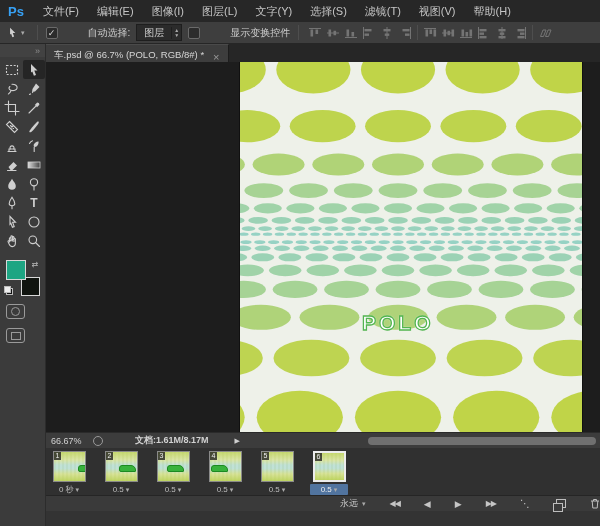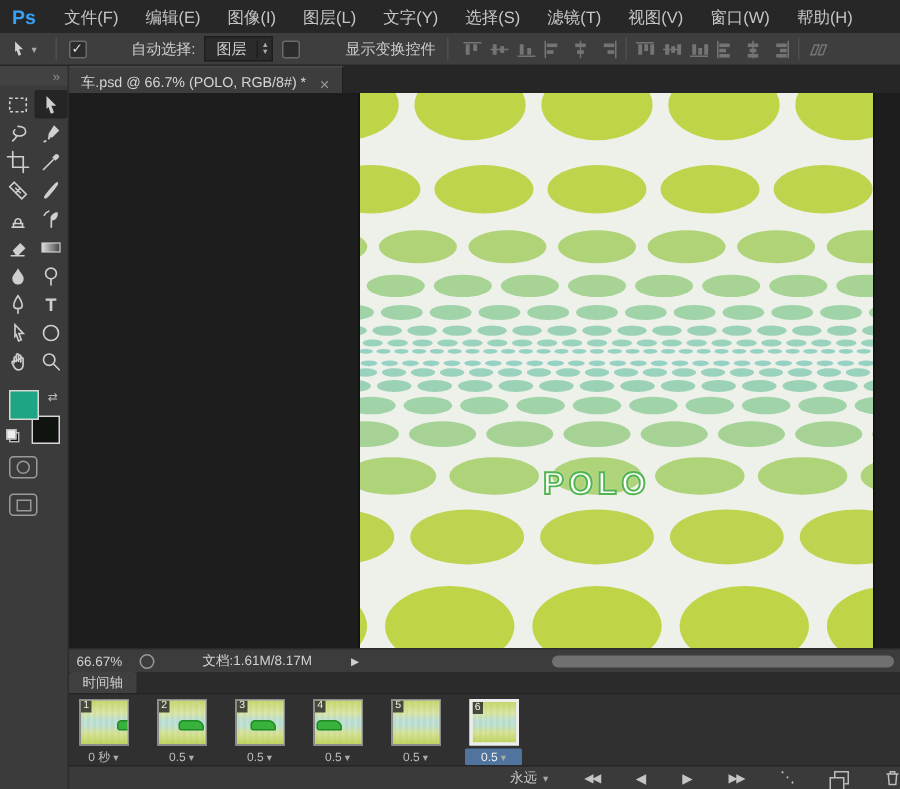--- a/index.html
+++ b/index.html
@@ -58,21 +58,21 @@
   .image{position:absolute;left:194px;top:0;width:342px;height:370px;background:#eef1e9;
          box-shadow:0 0 0 1px #101010;}
   .polo{position:absolute;left:122px;top:249px;font-size:21px;font-weight:bold;letter-spacing:3px;
         color:#ffffff;-webkit-text-stroke:1.3px #53b551;text-shadow:0 0 2px rgba(255,255,255,.9);}
   
   .statusbar{position:absolute;top:432px;left:46px;right:0;height:16px;background:#3c3c3c;
              border-top:1px solid #2a2a2a;display:flex;align-items:center;font-size:9px;
              color:#d2d2d2;box-sizing:border-box;}
   .statusbar .zoomval{padding-left:5px;width:38px;}
   .statusicon{width:8px;height:8px;border:1px solid #999;border-radius:50%;margin:0 4px;flex:none;}
-  .statusbar .docinfo{margin-left:28px;}
+  .statusbar .docinfo{margin-left:28px;font-weight:bold;}
   .statusbar .flyout{margin-left:26px;font-size:7px;color:#cfcfcf;}
   .hscroll{position:absolute;left:322px;right:4px;top:4px;height:8px;background:#707070;border-radius:4px;}
   
   .timeline{position:absolute;top:448px;left:46px;right:0;bottom:0;background:#333333;}
   .tl-tabrow{height:14px;background:#2b2b2b;display:flex;border-bottom:1px solid #242424;}
   .tl-tab{background:#404040;padding:0 9px;font-size:9px;color:#cccccc;display:flex;
           align-items:center;border-radius:2px 2px 0 0;}
   .frames{height:47px;display:flex;gap:14px;padding:3px 0 0 4px;background:#303030;box-sizing:border-box;}
   .frame{width:38px;flex:none;}
   .thumb{width:33px;height:31px;border:1px solid #8a8a8a;position:relative;overflow:hidden;
@@ -106,21 +106,20 @@
 <div class="menubar">
   <span class="pslogo">Ps</span>
   <span class="menu-item">文件(F)</span>
   <span class="menu-item">编辑(E)</span>
   <span class="menu-item">图像(I)</span>
   <span class="menu-item">图层(L)</span>
   <span class="menu-item">文字(Y)</span>
   <span class="menu-item">选择(S)</span>
   <span class="menu-item">滤镜(T)</span>
   <span class="menu-item">视图(V)</span>
-  <span class="menu-item">窗口(W)</span>
   <span class="menu-item">帮助(H)</span>
 </div>
 
 <div class="optionsbar">
   <span class="toolpreset">
     <svg width="13" height="13" viewBox="0 0 16 16">
       <path d="M5 2L11.5 8.5H8.3L10 13L7.9 13.8L6.3 9.4L5 10.6Z" fill="#d0d0d0"></path>
     </svg>
     <span class="dd">▾</span>
   </span>
@@ -602,23 +601,20 @@
 
 <div class="statusbar">
   <span class="zoomval">66.67%</span>
   <span class="statusicon"></span>
   <span class="docinfo">文档:1.61M/8.17M</span>
   <span class="flyout">▶</span>
   <span class="hscroll"></span>
 </div>
 
 <div class="timeline">
-  <div class="tl-tabrow">
-    <span class="tl-tab">时间轴</span>
-  </div>
   <div class="frames">
     <div class="frame">
       <div class="thumb">
         <span class="fnum">1</span>
         <div class="car" style="left: 80%;"></div>
       </div>
       <div class="delay">
         <span>0 秒</span>
           <span class="dd">▾</span>
       </div>

